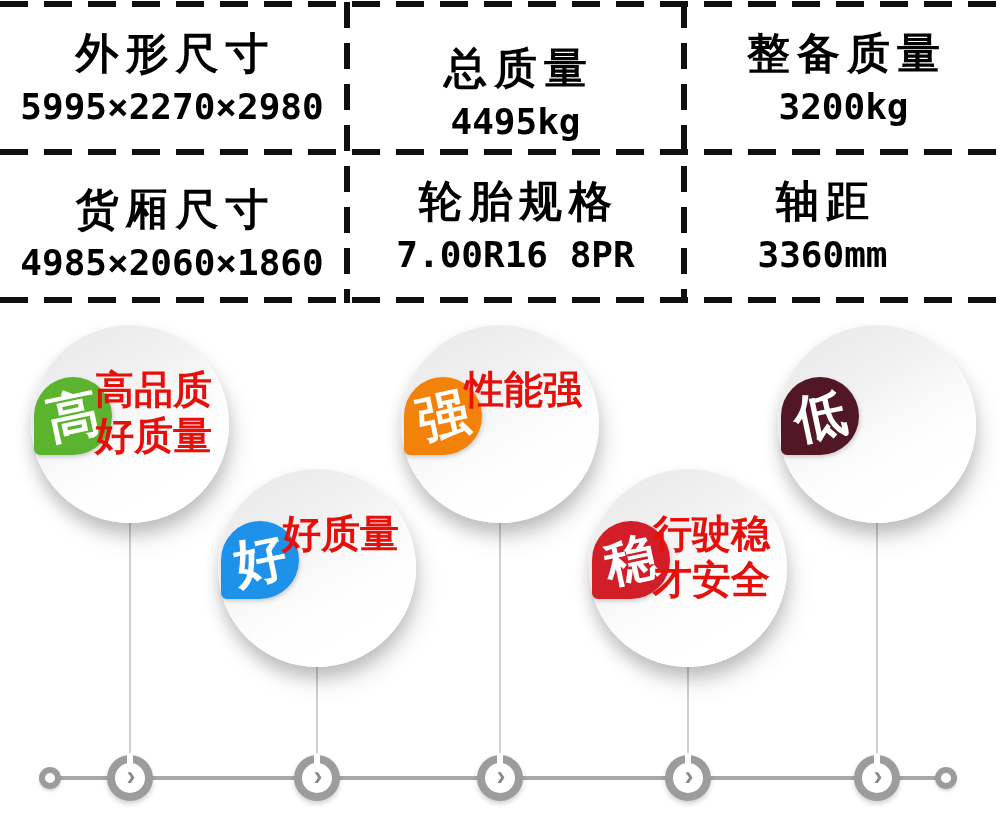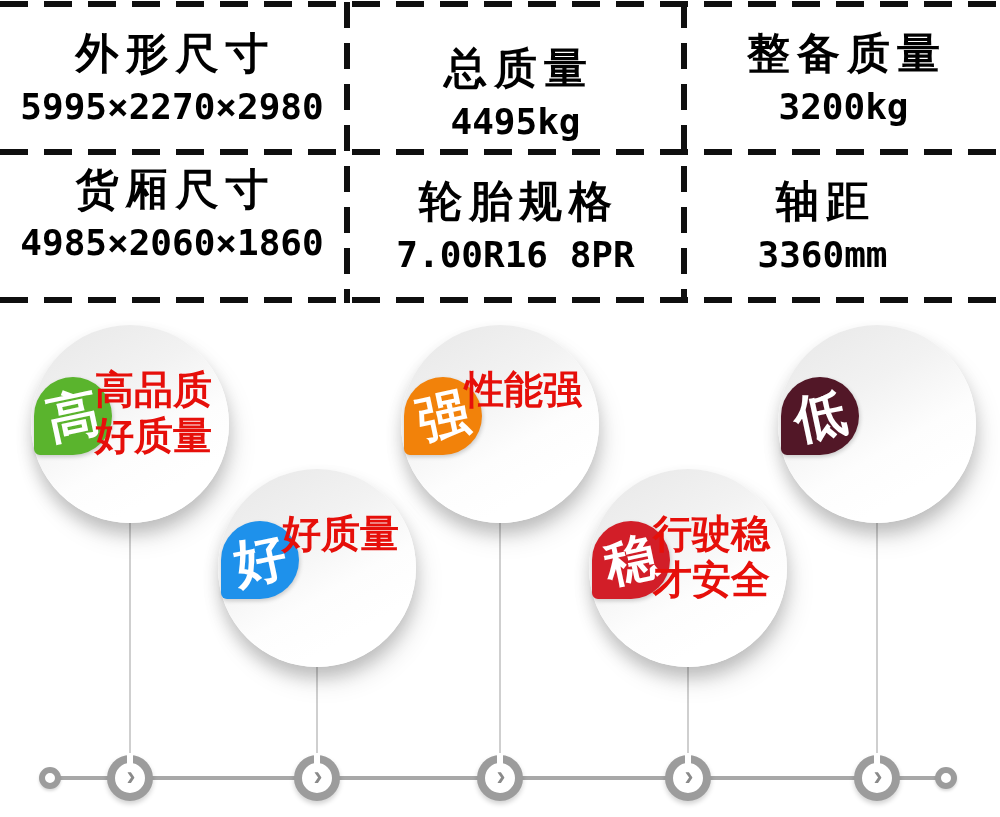--- a/index.html
+++ b/index.html
@@ -63,21 +63,21 @@
   </div>
   <div class="spec-cell" style="left:350px;top:22px;width:331px;height:142px">
     <div class="spec-label">总质量</div>
     <div class="spec-value">4495kg</div>
   </div>
   <div class="spec-cell" style="left:687px;top:7px;width:313px;height:142px">
     <div class="spec-label">整备质量</div>
     <div class="spec-value">3200kg</div>
   </div>
 
-  <div class="spec-cell" style="left:0;top:143px;width:344px;height:142px">
+  <div class="spec-cell" style="left:0;top:163px;width:344px;height:142px">
     <div class="spec-label">货厢尺寸</div>
     <div class="spec-value">4985×2060×1860</div>
   </div>
   <div class="spec-cell" style="left:350px;top:155px;width:331px;height:142px">
     <div class="spec-label">轮胎规格</div>
     <div class="spec-value">7.00R16 8PR</div>
   </div>
   <div class="spec-cell" style="left:666px;top:155px;width:313px;height:142px">
     <div class="spec-label">轴距</div>
     <div class="spec-value">3360mm</div>

